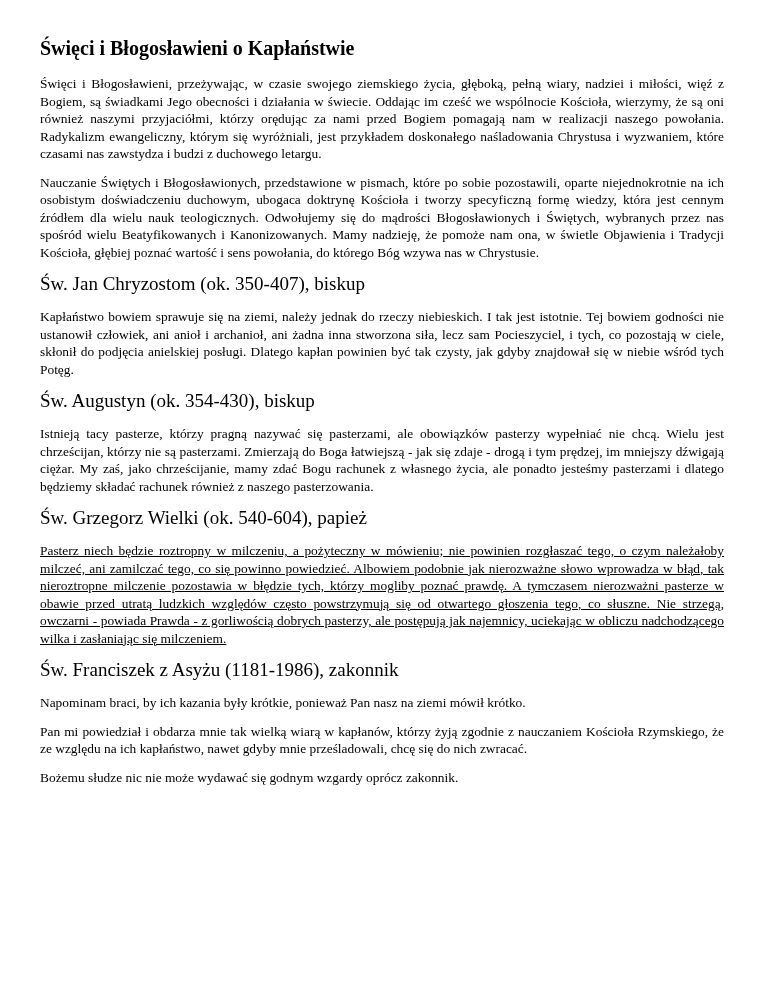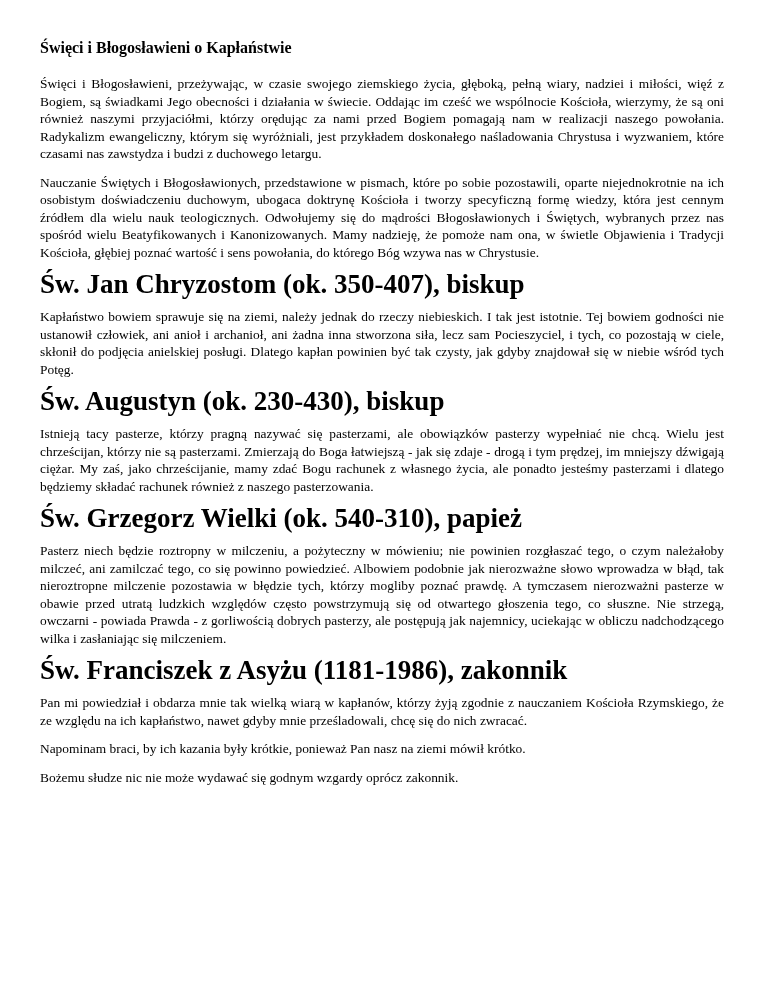--- a/index.html
+++ b/index.html
@@ -11,65 +11,66 @@
     font-family: "Liberation Serif", "DejaVu Serif", serif;
     color: #000000;
   }
   .page {
     width: 768px;
     height: 994px;
     padding: 36px 40px 20px 40px;
     background: #ffffff;
   }
   h1.doc-title {
-    font-size: 16px;
+    font-size: 20px;
     font-weight: bold;
     margin: 0 0 15px 0;
     line-height: 24px;
   }
   h2.section-heading {
-    font-size: 27px;
-    font-weight: bold;
+    font-size: 19px;
+    font-weight: normal;
     margin: 8px 0 12px 0;
     line-height: 24px;
   }
   p.body-paragraph {
     font-size: 13.4px;
     line-height: 17.5px;
     text-align: justify;
     margin: 0 4px 11px 0;
   }
   p.body-paragraph.underlined {
+    text-decoration: underline;
   }
 </style>
 </head>
 <body>
 
 <div class="page">
 
   <h1 class="doc-title">Święci i Błogosławieni o Kapłaństwie</h1>
 
   <p class="body-paragraph">Święci i Błogosławieni, przeżywając, w czasie swojego ziemskiego życia, głęboką, pełną wiary, nadziei i miłości, więź z Bogiem, są świadkami Jego obecności i działania w świecie. Oddając im cześć we wspólnocie Kościoła, wierzymy, że są oni również naszymi przyjaciółmi, którzy orędując za nami przed Bogiem pomagają nam w realizacji naszego powołania. Radykalizm ewangeliczny, którym się wyróżniali, jest przykładem doskonałego naśladowania Chrystusa i wyzwaniem, które czasami nas zawstydza i budzi z duchowego letargu.</p>
 
   <p class="body-paragraph">Nauczanie Świętych i Błogosławionych, przedstawione w pismach, które po sobie pozostawili, oparte niejednokrotnie na ich osobistym doświadczeniu duchowym, ubogaca doktrynę Kościoła i tworzy specyficzną formę wiedzy, która jest cennym źródłem dla wielu nauk teologicznych. Odwołujemy się do mądrości Błogosławionych i Świętych, wybranych przez nas spośród wielu Beatyfikowanych i Kanonizowanych. Mamy nadzieję, że pomoże nam ona, w świetle Objawienia i Tradycji Kościoła, głębiej poznać wartość i sens powołania, do którego Bóg wzywa nas w Chrystusie.</p>
 
   <h2 class="section-heading">Św. Jan Chryzostom (ok. 350-407), biskup</h2>
 
   <p class="body-paragraph">Kapłaństwo bowiem sprawuje się na ziemi, należy jednak do rzeczy niebieskich. I tak jest istotnie. Tej bowiem godności nie ustanowił człowiek, ani anioł i archanioł, ani żadna inna stworzona siła, lecz sam Pocieszyciel, i tych, co pozostają w ciele, skłonił do podjęcia anielskiej posługi. Dlatego kapłan powinien być tak czysty, jak gdyby znajdował się w niebie wśród tych Potęg.</p>
 
-  <h2 class="section-heading">Św. Augustyn (ok. 230-430), biskup</h2>
+  <h2 class="section-heading">Św. Augustyn (ok. 354-430), biskup</h2>
 
   <p class="body-paragraph">Istnieją tacy pasterze, którzy pragną nazywać się pasterzami, ale obowiązków pasterzy wypełniać nie chcą. Wielu jest chrześcijan, którzy nie są pasterzami. Zmierzają do Boga łatwiejszą - jak się zdaje - drogą i tym prędzej, im mniejszy dźwigają ciężar. My zaś, jako chrześcijanie, mamy zdać Bogu rachunek z własnego życia, ale ponadto jesteśmy pasterzami i dlatego będziemy składać rachunek również z naszego pasterzowania.</p>
 
-  <h2 class="section-heading">Św. Grzegorz Wielki (ok. 540-310), papież</h2>
+  <h2 class="section-heading">Św. Grzegorz Wielki (ok. 540-604), papież</h2>
 
   <p class="body-paragraph underlined">Pasterz niech będzie roztropny w milczeniu, a pożyteczny w mówieniu; nie powinien rozgłaszać tego, o czym należałoby milczeć, ani zamilczać tego, co się powinno powiedzieć. Albowiem podobnie jak nierozważne słowo wprowadza w błąd, tak nieroztropne milczenie pozostawia w błędzie tych, którzy mogliby poznać prawdę. A tymczasem nierozważni pasterze w obawie przed utratą ludzkich względów często powstrzymują się od otwartego głoszenia tego, co słuszne. Nie strzegą, owczarni - powiada Prawda - z gorliwością dobrych pasterzy, ale postępują jak najemnicy, uciekając w obliczu nadchodzącego wilka i zasłaniając się milczeniem.</p>
 
   <h2 class="section-heading">Św. Franciszek z Asyżu (1181-1986), zakonnik</h2>
 
+  <p class="body-paragraph">Napominam braci, by ich kazania były krótkie, ponieważ Pan nasz na ziemi mówił krótko.</p>
+
   <p class="body-paragraph">Pan mi powiedział i obdarza mnie tak wielką wiarą w kapłanów, którzy żyją zgodnie z nauczaniem Kościoła Rzymskiego, że ze względu na ich kapłaństwo, nawet gdyby mnie prześladowali, chcę się do nich zwracać.</p>
-
-  <p class="body-paragraph">Napominam braci, by ich kazania były krótkie, ponieważ Pan nasz na ziemi mówił krótko.</p>
 
   <p class="body-paragraph">Bożemu słudze nic nie może wydawać się godnym wzgardy oprócz zakonnik.</p>
 
 
 </div>
 
 </body></html>

